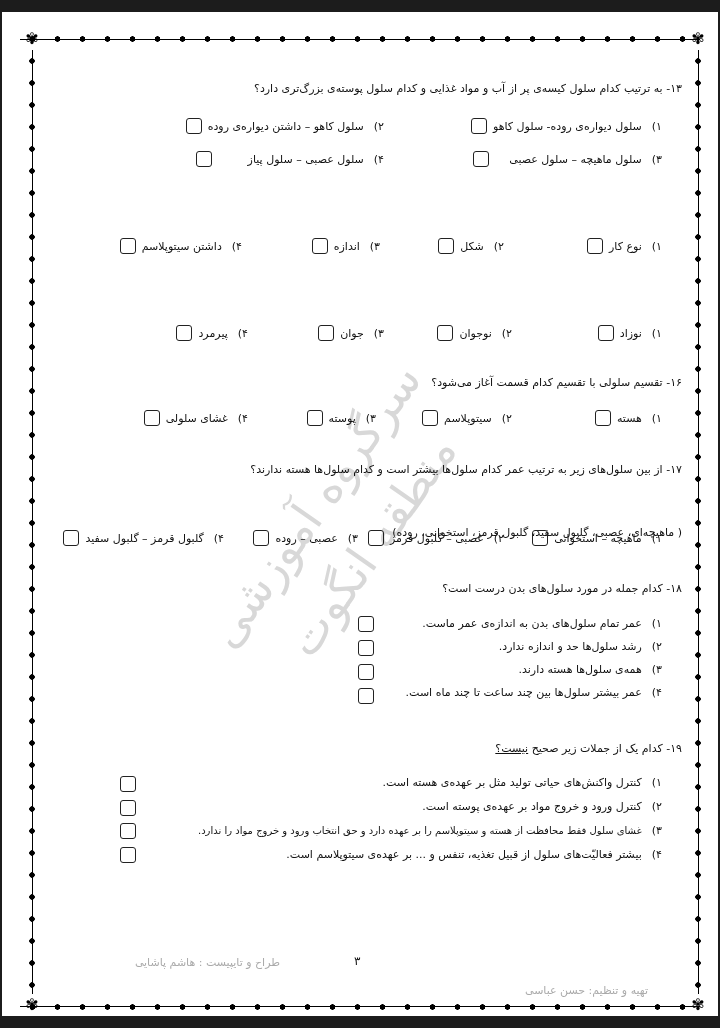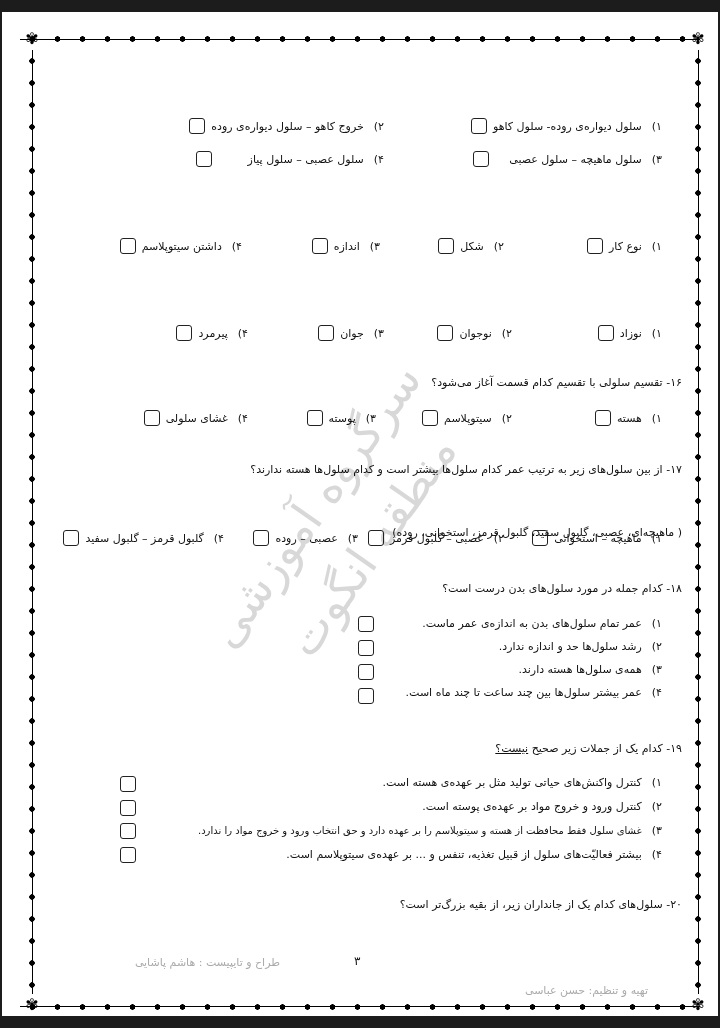--- a/index.html
+++ b/index.html
@@ -48,28 +48,32 @@
 
   <svg class="watermark" viewBox="0 0 400 380">
     <g transform="rotate(-55 200 190)" fill="#d8d8d8" font-family="DejaVu Sans, sans-serif" font-size="46">
       <text x="200" y="160" text-anchor="middle" direction="rtl">سرگروه آموزشی</text>
       <text x="200" y="230" text-anchor="middle" direction="rtl">منطقه انگوت</text>
     </g>
   </svg>
 
   <div class="content">
 
+    <div class="q" style="top:70px;">
+      <span>۱۳-</span>
+      <span>به ترتیب کدام سلول کیسه‌ی پر از آب و مواد غذایی و کدام سلول پوسته‌ی بزرگ‌تری دارد؟</span>
+    </div>
     <div class="opt" style="right:56px;top:106px;">
       <span class="num">۱)</span>
       <span>سلول دیواره‌ی روده- سلول کاهو</span>
       <span class="box"></span>
     </div>
     <div class="opt" style="right:334px;top:106px;">
       <span class="num">۲)</span>
-      <span>خروج کاهو – سلول دیواره‌ی روده</span>
+      <span>سلول کاهو – داشتن دیواره‌ی روده</span>
       <span class="box"></span>
     </div>
     <div class="opt" style="right:56px;top:139px;">
       <span class="num">۳)</span>
       <span>سلول ماهیچه – سلول عصبی</span>
       <span style="width:14px;display:inline-block"></span>
       <span class="box"></span>
     </div>
     <div class="opt" style="right:334px;top:139px;">
       <span class="num">۴)</span>
@@ -214,22 +218,18 @@
     </div>
     <div class="opt" style="right:56px;top:836px;">
       <span class="num">۴)</span>
       <span>بیشتر فعالیّت‌های سلول از قبیل تغذیه، تنفس و ... بر عهده‌ی سیتوپلاسم است.</span>
     </div>
     <div class="abs-box" style="left:118px;top:764px;"></div>
     <div class="abs-box" style="left:118px;top:788px;"></div>
     <div class="abs-box" style="left:118px;top:811px;"></div>
     <div class="abs-box" style="left:118px;top:835px;"></div>
 
-    <div class="q" style="top:886px;">
-      <span>۲۰-</span>
-      <span>سلول‌های کدام یک از جانداران زیر، از بقیه بزرگ‌تر است؟</span>
-    </div>
 
     <div class="footer" style="right:70px;top:972px;">تهیه و تنظیم: حسن عباسی</div>
     <div class="pagenum">۳</div>
     <div class="footer" style="right:438px;top:944px;">طراح و تایپیست : هاشم پاشایی</div>
   </div>
 </div>
 
 </body></html>

